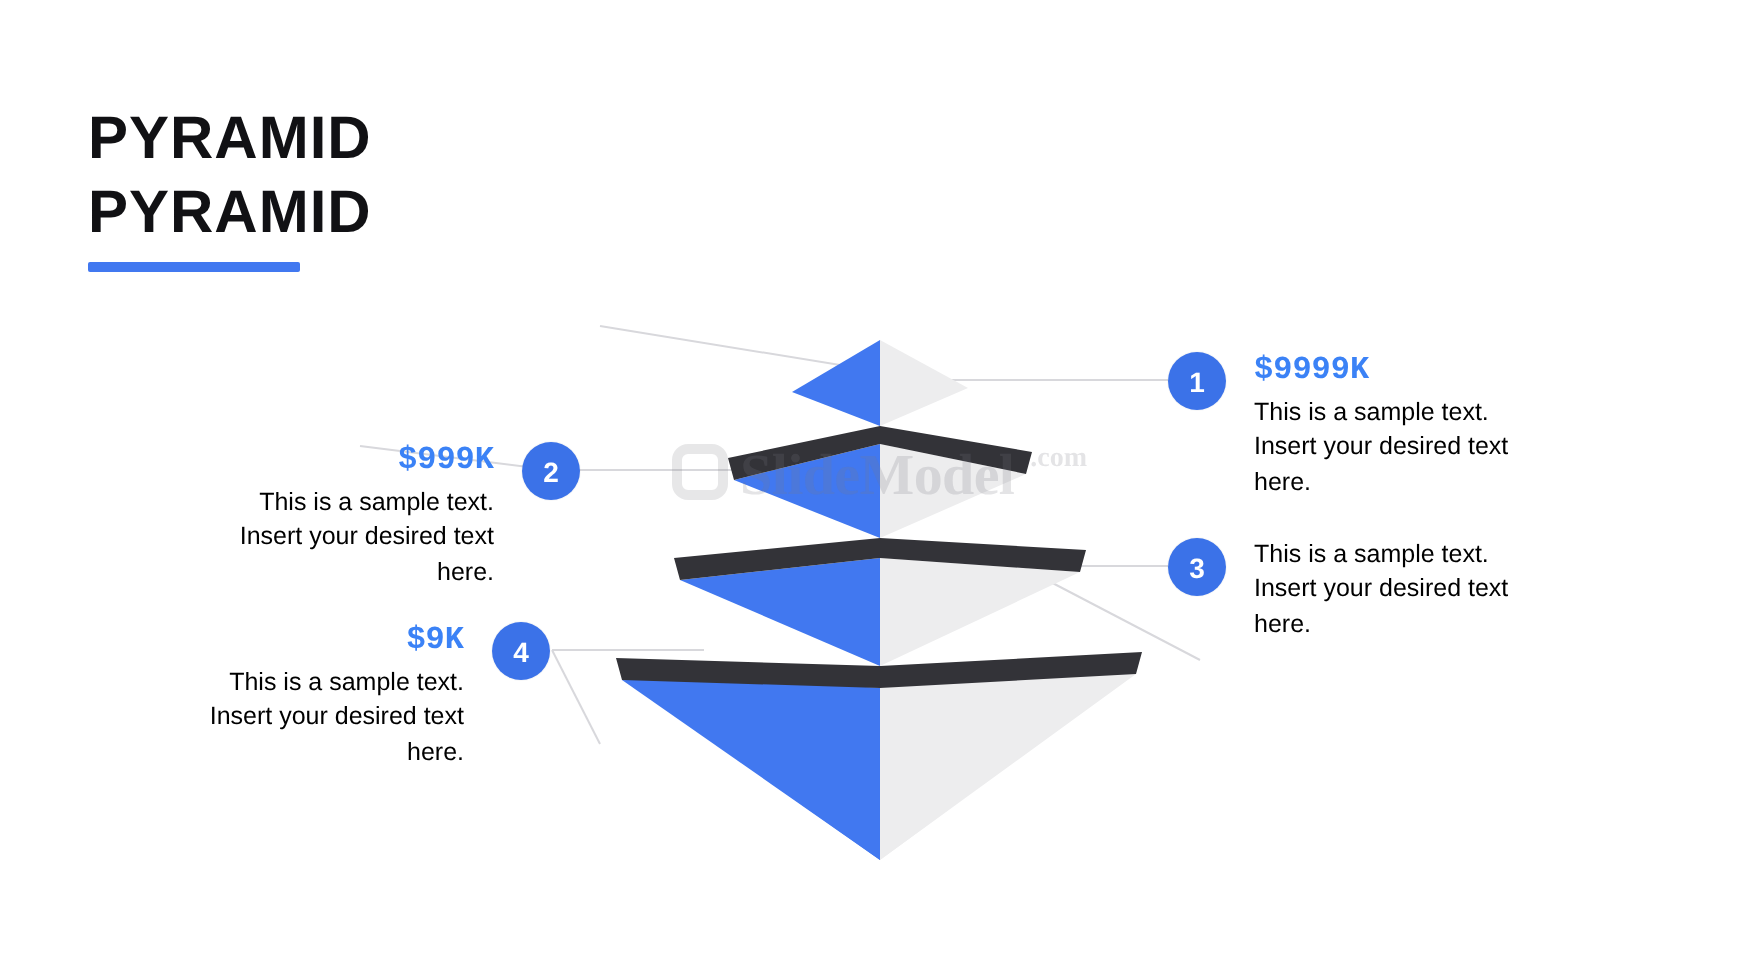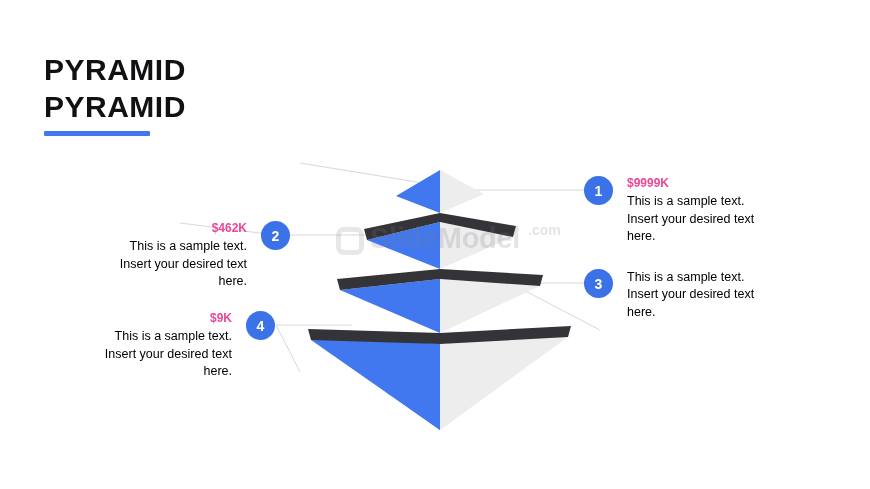--- a/index.html
+++ b/index.html
@@ -52,23 +52,24 @@
     width: 870px;
     height: 489px;
   }
 
   
   #watermark {
     position: absolute;
     left: 336px;
     top: 222px;
     display: flex;
-    align-items: flex-end;
+    align-items: flex-start;
     gap: 6px;
     pointer-events: none;
+    font-family: Liberation Serif, serif;
   }
   #watermark-logo {
     width: 28px;
     height: 28px;
     border: 5px solid rgba(120,120,128,0.18);
     border-radius: 8px;
     box-sizing: border-box;
   }
   #watermark-text {
     font-size: 29px;
@@ -107,25 +108,26 @@
     justify-content: center;
     flex: 0 0 auto;
     box-shadow: 0 0 0 0.5px rgba(0,0,0,0.03);
   }
 
   .callout-text { width: 152px; }
   .callout.left .callout-text  { text-align: right; margin-right: 14px; }
   .callout.right .callout-text { text-align: left;  margin-left: 14px; }
 
   .callout-value {
-    font-size: 12px;
-    font-weight: bold;
-    color: #ec4899;
+    font-size: 16px;
+    font-weight: bold;
+    color: #3b82f6;
     margin: 0 0 3px 0;
     line-height: 1.2;
+    font-family: Liberation Mono, monospace;
   }
   .callout-desc {
     font-size: 12.5px;
     color: #000000;
     line-height: 1.38;
     margin: 0;
   }
 </style>
 </head>
 <body>
@@ -185,21 +187,21 @@
   <div class="callout right" style="left:584px; top:176px;">
     <div class="badge">1</div>
     <div class="callout-text">
       <p class="callout-value">$9999K</p>
       <p class="callout-desc">This is a sample text. Insert your desired text here.</p>
     </div>
   </div>
 
   <div class="callout left" style="left:95px; top:221px;">
     <div class="callout-text">
-      <p class="callout-value">$462K</p>
+      <p class="callout-value">$999K</p>
       <p class="callout-desc">This is a sample text. Insert your desired text here.</p>
     </div>
     <div class="badge">2</div>
   </div>
 
   <div class="callout right" style="left:584px; top:269px;">
     <div class="badge">3</div>
     <div class="callout-text">
       <p class="callout-desc">This is a sample text. Insert your desired text here.</p>
     </div>

